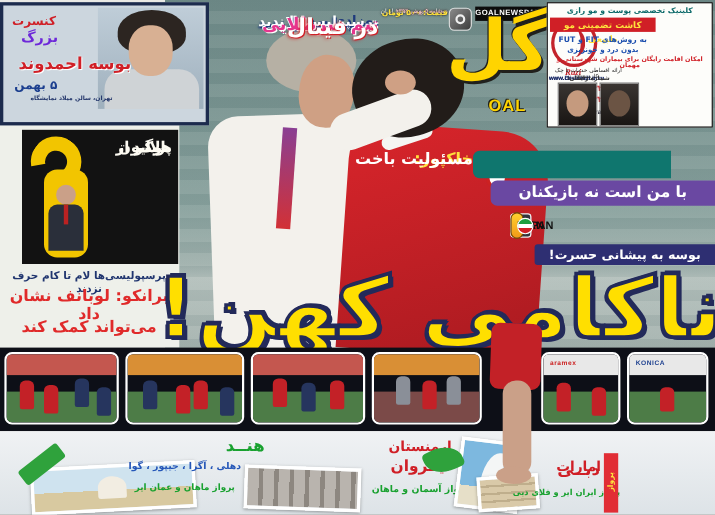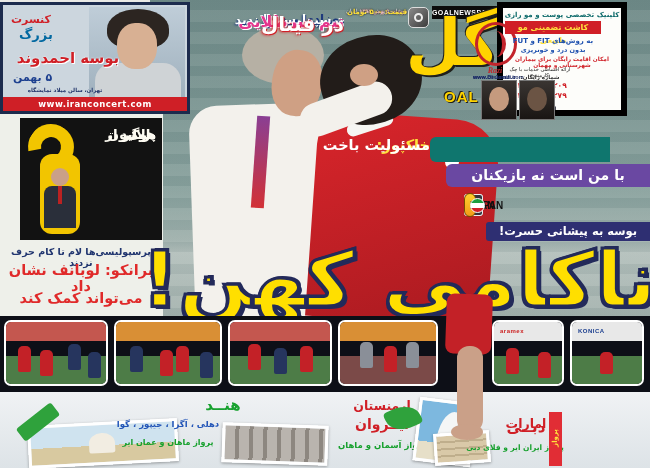--- a/index.html
+++ b/index.html
@@ -31,21 +31,21 @@
   .arm-over .forearm{left:11px;top:52px;width:26px;height:86px;background:#caa088;border-radius:12px;}
   .arm-over .hand{left:5px;top:130px;width:32px;height:16px;background:#caa088;border-radius:50%;}
 
   
   .concert-ad{left:0;top:2px;width:190px;height:112px;background:#ccd6de;border:3px solid #1c2b4d;z-index:20;}
   .concert-portrait{right:2px;top:2px;width:96px;height:92px;background:linear-gradient(180deg,#bfcdd8,#9fb0bd);}
   .concert-portrait .p-hair{left:18px;top:2px;width:62px;height:40px;border-radius:50% 50% 40% 40%;background:#2c2521;}
   .concert-portrait .p-face{left:28px;top:16px;width:40px;height:46px;border-radius:45%;background:#d8b093;}
   .concert-portrait .p-shirt{left:6px;top:56px;width:86px;height:36px;border-radius:18px 18px 0 0;background:#cfd3d6;}
   .concert-t1{left:8px;top:8px;font:bold 11px "DejaVu Sans",sans-serif;color:#d01f26;}
-  .concert-t2{left:16px;top:22px;font:bold 13px "DejaVu Sans",sans-serif;color:#0369a1;}
+  .concert-t2{left:16px;top:22px;font:bold 13px "DejaVu Sans",sans-serif;color:#6d28d9;}
   .concert-artist{left:2px;top:44px;width:126px;font:bold 15px "DejaVu Sans",sans-serif;color:#d01f26;
                   text-shadow:0 0 2px #fff,1px 1px 0 #fff;text-align:center;}
   .concert-date{left:10px;top:66px;font:bold 11px "DejaVu Sans",sans-serif;color:#1c3f8f;}
   .concert-venue{left:2px;top:82px;width:120px;font:bold 5.5px "DejaVu Sans",sans-serif;color:#23366b;text-align:center;}
   .concert-web{left:0;bottom:0;width:184px;height:14px;background:#cf1f26;color:#fff;
                font:bold 8.5px "DejaVu Sans",sans-serif;text-align:center;line-height:14px;letter-spacing:.5px;}
 
   
   .top-heads{left:186px;top:12px;width:158px;z-index:21;text-align:right;}
   .top-heads div{position:static;display:block;margin-bottom:3px;}
@@ -65,21 +65,21 @@
   .insta .lens{left:5px;top:5px;width:9px;height:9px;border:2px solid #eee;border-radius:50%;}
   .goal-banner{left:432px;top:6px;width:66px;height:13px;background:#0c0c0c;color:#fff;z-index:21;
                font:bold 7px "Liberation Sans","DejaVu Sans",sans-serif;text-align:center;line-height:13px;letter-spacing:.4px;}
   .goal-logo{left:418px;top:20px;width:82px;height:100px;z-index:21;}
   .goal-logo .fa{left:0;top:-14px;width:82px;font:900 64px "DejaVu Sans",sans-serif;color:#ffd400;
                  text-shadow:2px 2px 0 #20201c,-1px -1px 0 #20201c;text-align:center;direction:rtl;}
   .goal-logo .en{left:26px;top:68px;font:900 15px "Liberation Sans","DejaVu Sans",sans-serif;color:#ffd400;
                  text-shadow:1px 1px 0 #20201c,-1px -1px 0 #20201c;letter-spacing:1px;}
 
   
-  .clinic{left:497px;top:2px;width:130px;height:114px;background:#fdfdfa;border:6px solid #000000;z-index:22;direction:rtl;}
+  .clinic{left:497px;top:2px;width:151px;height:114px;background:#fdfdfa;border:1px solid #000000;z-index:22;direction:rtl;}
   .clinic .title{left:0;top:3px;width:100%;font:bold 7px "DejaVu Sans",sans-serif;color:#0d6a6a;text-align:center;}
   .clinic .logo{right:104px;top:14px;width:42px;height:44px;border:3px solid #c3242b;border-radius:50%;}
   .clinic .logo .face{left:8px;top:6px;width:20px;height:26px;border-right:4px solid #c3242b;border-radius:50%;}
   .clinic .logo-name{right:106px;top:58px;width:40px;font:bold 8px "Liberation Serif",serif;color:#c3242b;text-align:center;font-style:italic;}
   .clinic .banner{left:2px;top:13px;width:96px;height:13px;background:#d01f26;color:#ffe23c;
                   font:bold 8px "DejaVu Sans",sans-serif;text-align:center;line-height:13px;}
   .clinic .l1{left:2px;top:29px;width:96px;font:bold 7px "DejaVu Sans",sans-serif;color:#1c4fae;text-align:center;}
   .clinic .l2{left:2px;top:38px;width:96px;font:bold 6.5px "DejaVu Sans",sans-serif;color:#1c4fae;text-align:center;}
   .clinic .l3{left:0;top:48px;width:100%;font:bold 5.8px "DejaVu Sans",sans-serif;color:#d01f26;text-align:center;}
   .clinic .urls{right:100px;top:66px;width:48px;font:bold 5.5px "Liberation Sans",sans-serif;color:#1a2a66;text-align:center;direction:ltr;}
@@ -216,21 +216,20 @@
     <div class="concert-portrait">
       <div class="p-shirt"></div>
       <div class="p-hair"></div>
       <div class="p-face"></div>
     </div>
     <div class="concert-t1">کنسرت</div>
     <div class="concert-t2">بزرگ</div>
     <div class="concert-artist">بوسه احمدوند</div>
     <div class="concert-date">۵ بهمن</div>
     <div class="concert-venue">تهران، سالن میلاد نمایشگاه</div>
-    <div class="concert-web">www.iranconcert.com</div>
   </div>
 
   <div class="top-heads rtl">
     <div class="th-navy">بهزادی برد</div>
     <div class="th-white-navy">پرسپولیس را ندید</div>
     <div class="th-magenta">تیم سرطلایی</div>
     <div class="th-white-red">در فینال</div>
   </div>
 
   <div class="mast-info">

